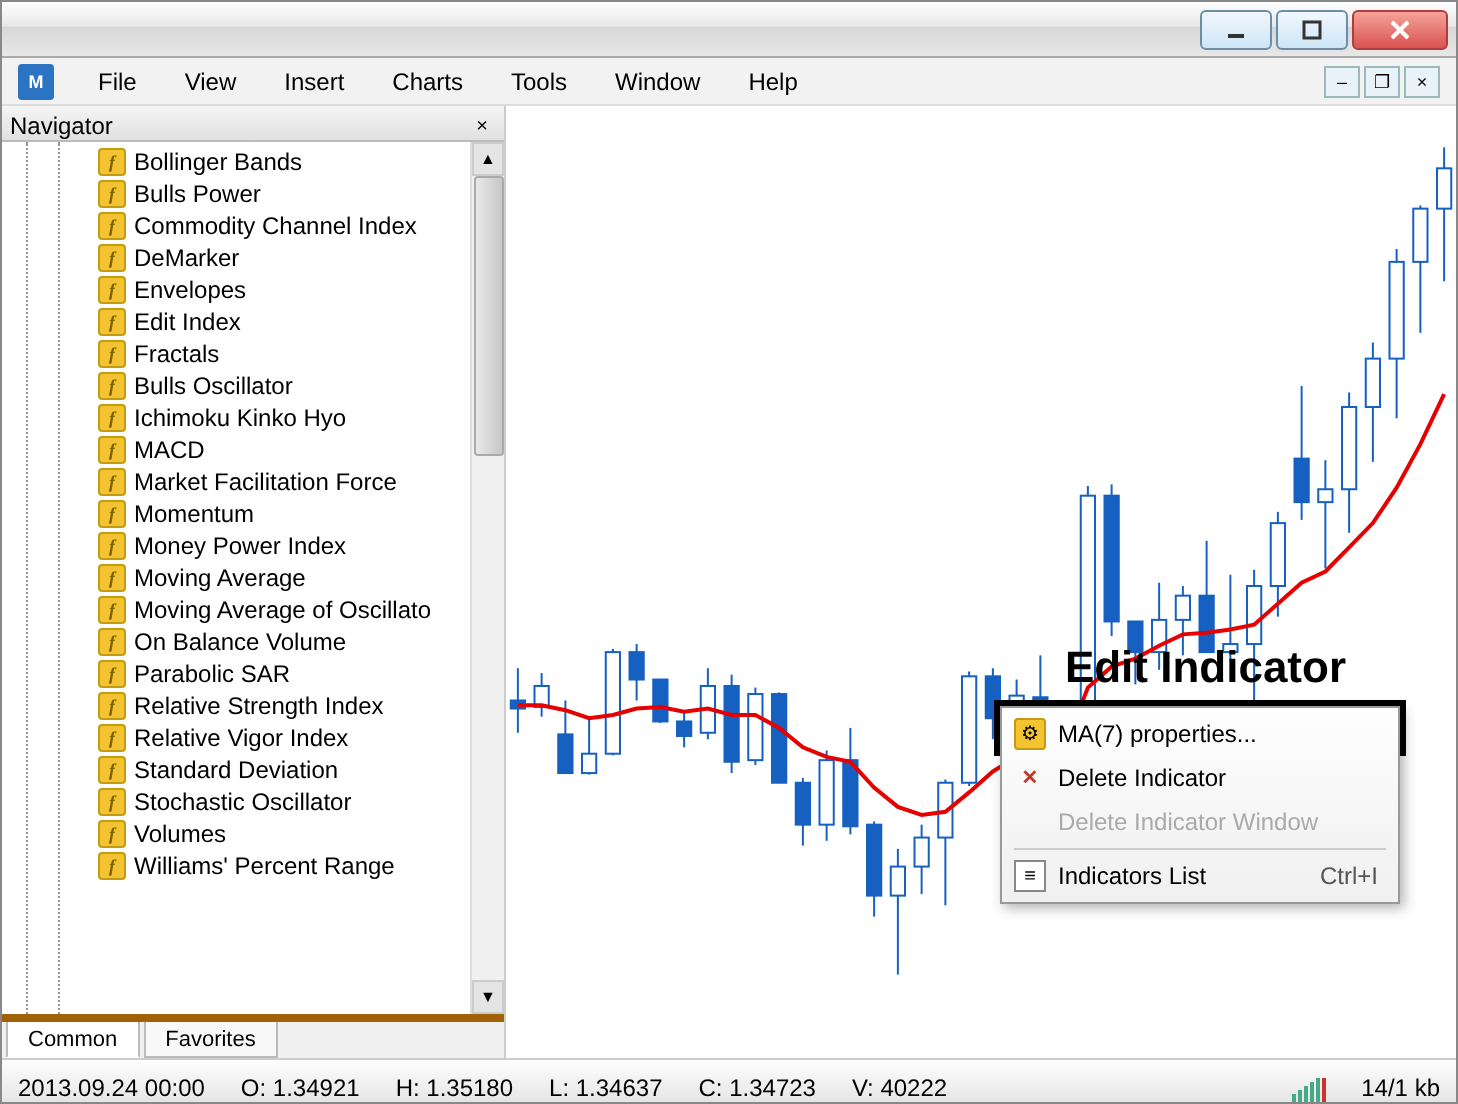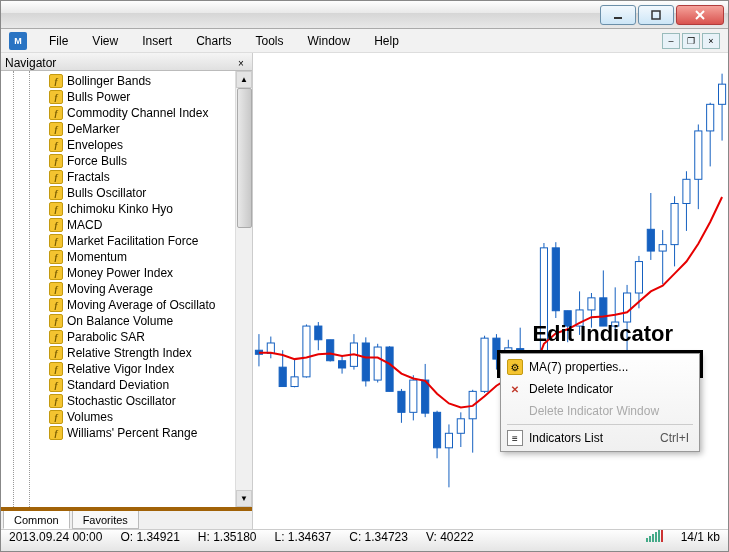--- a/index.html
+++ b/index.html
@@ -38,21 +38,21 @@
 .cm-item{height:22px;display:flex;align-items:center;padding:0 8px 0 4px;gap:6px;font-size:11px}
 .cm-item.disabled{color:#aaa}
 .cm-icon{width:16px;height:16px;display:flex;align-items:center;justify-content:center;font-size:10px}
 .cm-icon.prop{background:#f4c430;border:1px solid #c49a10;border-radius:2px}
 .cm-icon.del{color:#c0392b;font-weight:bold}
 .cm-icon.list{border:1px solid #888;background:#fff}
 .cm-sep{height:1px;background:#ccc;margin:2px 4px}
 .cm-shortcut{margin-left:auto;color:#555}
 .highlight-box{position:absolute;right:25px;top:297px;width:206px;height:28px;border:3px solid #000;pointer-events:none}
 .annotation{position:absolute;right:55px;top:268px;font-size:22px;font-weight:bold;color:#000}
-.statusbar{height:22px;background:linear-gradient(#fefefe,#e5e5e5);border-top:1px solid #ccc;display:flex;align-items:flex-start;padding:0 8px;font-size:11px;gap:18px}
+.statusbar{height:22px;background:linear-gradient(#fefefe,#e5e5e5);border-top:1px solid #ccc;display:flex;align-items:flex-end;padding:0 8px;font-size:11px;gap:18px}
 .statusbar .spacer{flex:1}
 .status-bars{display:flex;gap:1px;align-items:flex-end;height:12px}
 .status-bars span{width:2px;background:#4a8}
 .status-bars span:nth-child(1){height:4px}
 .status-bars span:nth-child(2){height:6px}
 .status-bars span:nth-child(3){height:8px}
 .status-bars span:nth-child(4){height:10px}
 .status-bars span:nth-child(5){height:12px}
 .status-bars span:nth-child(6){height:12px;background:#c33}
 </style>
@@ -119,21 +119,21 @@
           <div class="tree-row">
             <span class="tree-icon">f</span>
             <span>DeMarker</span>
           </div>
           <div class="tree-row">
             <span class="tree-icon">f</span>
             <span>Envelopes</span>
           </div>
           <div class="tree-row">
             <span class="tree-icon">f</span>
-            <span>Force Bulls</span>
+            <span>Edit Index</span>
           </div>
           <div class="tree-row">
             <span class="tree-icon">f</span>
             <span>Fractals</span>
           </div>
           <div class="tree-row">
             <span class="tree-icon">f</span>
             <span>Bulls Oscillator</span>
           </div>
           <div class="tree-row">

